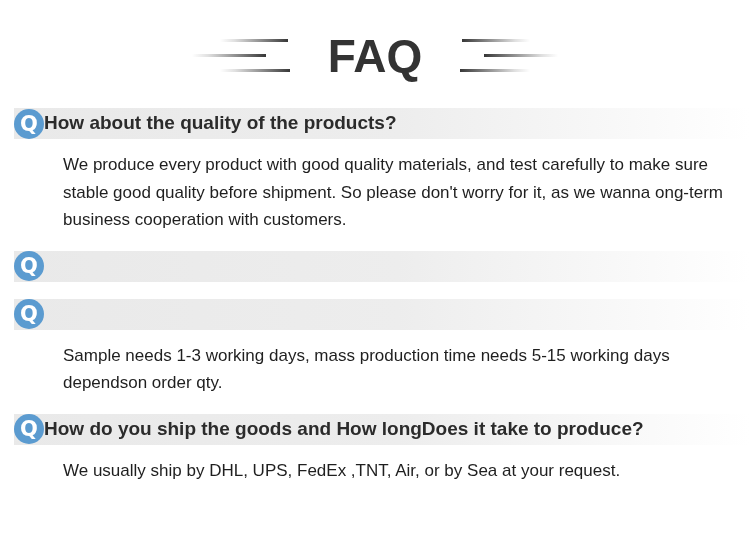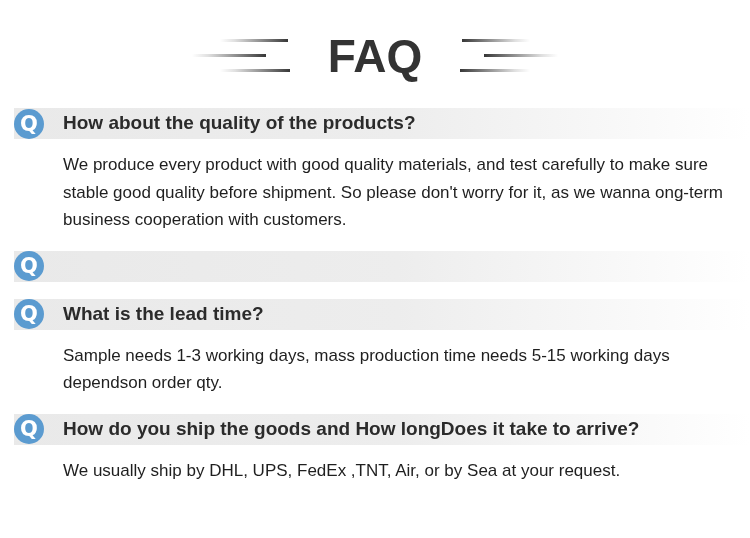--- a/index.html
+++ b/index.html
@@ -104,21 +104,20 @@
     font-size: 21px;
     font-weight: bold;
     line-height: 30px;
     text-align: center;
     font-family: "DejaVu Sans", sans-serif;
   }
 
   .q-text {
     position: relative;
     z-index: 1;
-    margin-left: 19px;
     font-size: 19px;
     font-weight: bold;
     color: #2b2b2b;
     white-space: nowrap;
     line-height: 1.1;
   }
 
   .a-text {
     margin: 12px 14px 0 63px;
     font-size: 17px;
@@ -160,26 +159,25 @@
 
   <div class="faq-item">
     <div class="q-row">
       <div class="q-badge">Q</div>
     </div>
   </div>
 
   <div class="faq-item">
     <div class="q-row">
       <div class="q-badge">Q</div>
-      <div class="q-text">What is the lead time?</div>
     </div>
     <p class="a-text">Sample needs 1-3 working days, mass production time needs 5-15 working days dependson order qty.</p>
   </div>
 
   <div class="faq-item">
     <div class="q-row">
       <div class="q-badge">Q</div>
-      <div class="q-text">How do you ship the goods and How longDoes it take to arrive?</div>
+      <div class="q-text">How do you ship the goods and How longDoes it take to produce?</div>
     </div>
     <p class="a-text">We usually ship by DHL, UPS, FedEx ,TNT, Air, or by Sea at your request.</p>
   </div>
 
 </div>
 
 </body></html>

